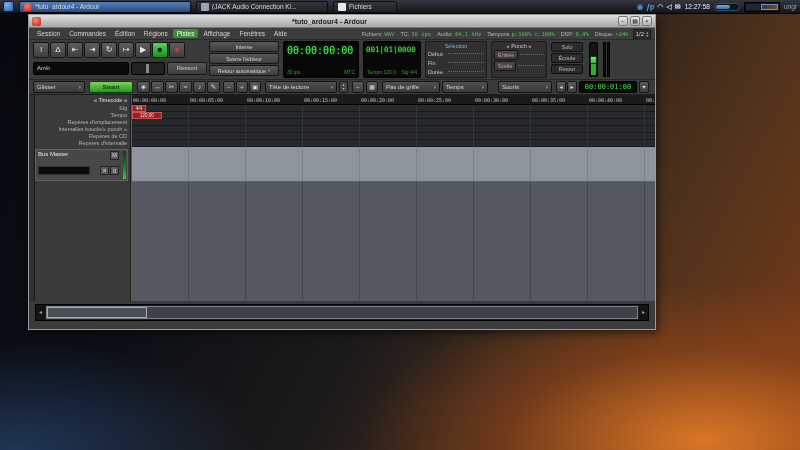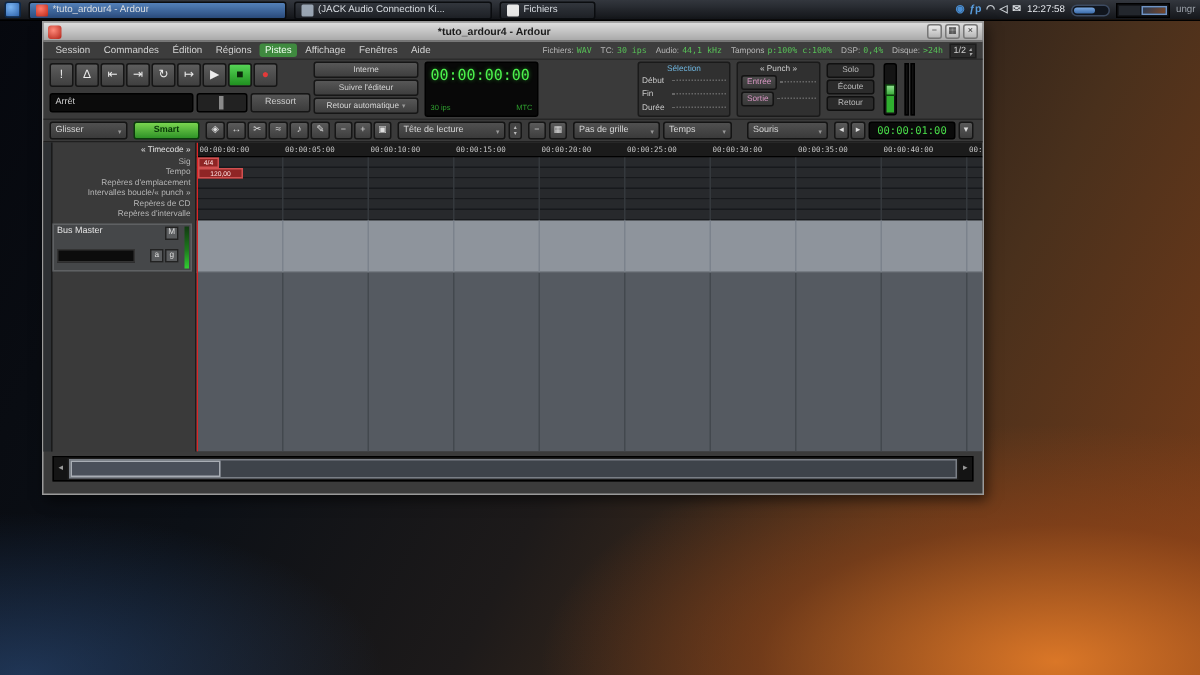--- a/index.html
+++ b/index.html
@@ -255,20 +255,27 @@
             <span class="chev">▾</span>
           </div>
       </div>
       <div class="clock1">
         <div class="cmain">00:00:00:00</div>
         <div class="cinfo">
             <span>30 ips</span>
             <span>MTC</span>
           </div>
       </div>
+      <div class="clock2">
+        <div class="cmain2">001|01|0000</div>
+        <div class="cinfo">
+            <span>Tempo 120,0</span>
+            <span>Sig 4/4</span>
+          </div>
+      </div>
       <div class="selpanel">
         <div class="spt">Sélection</div>
         <div id="selrows">
             <div class="sel-row">
               <span class="sel-label">Début</span>
               <div class="leader"></div>
             </div>
             <div class="sel-row">
               <span class="sel-label">Fin</span>
               <div class="leader"></div>

